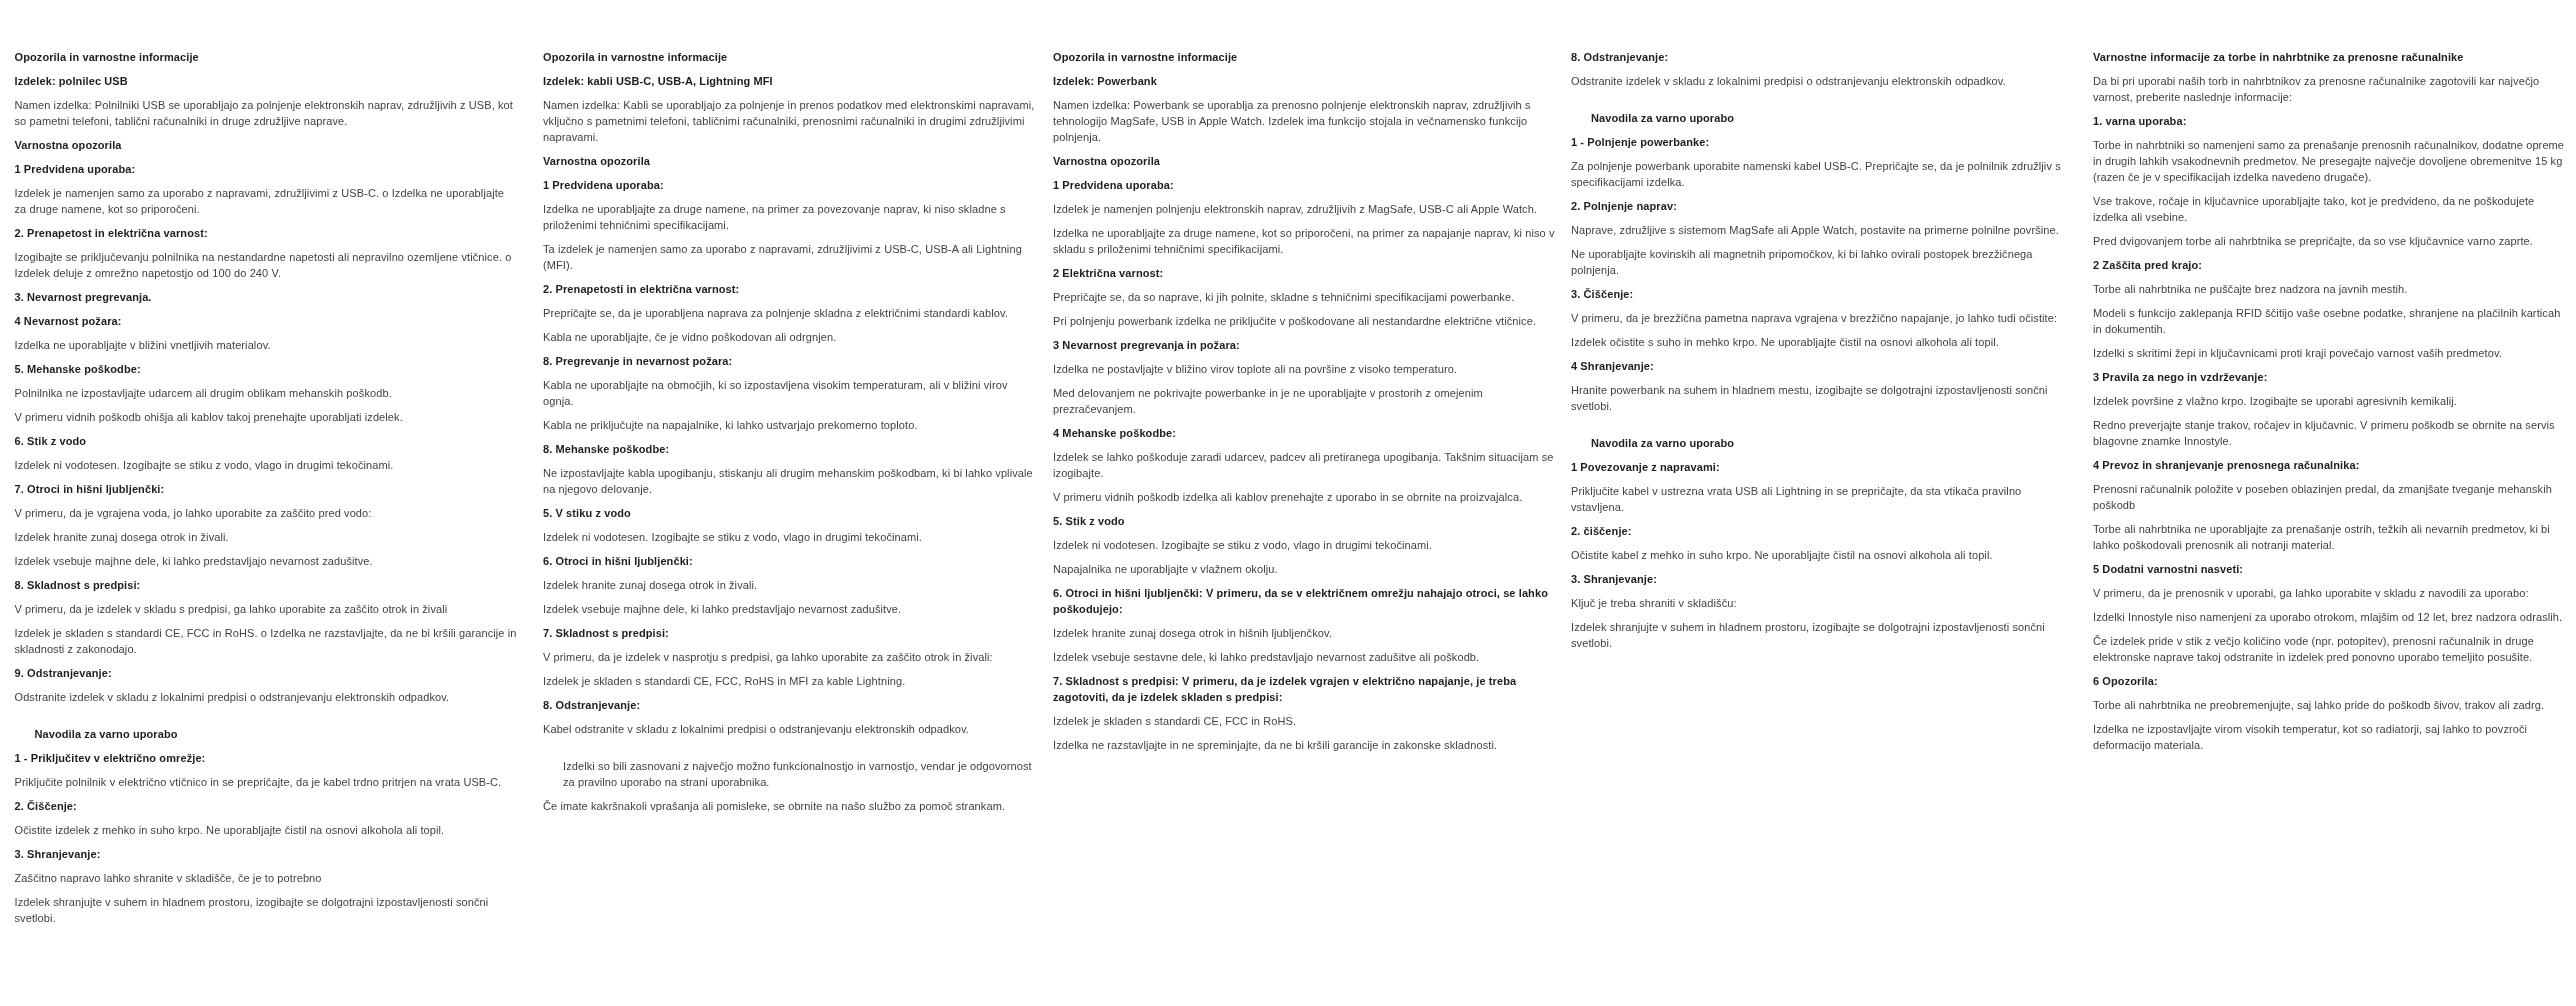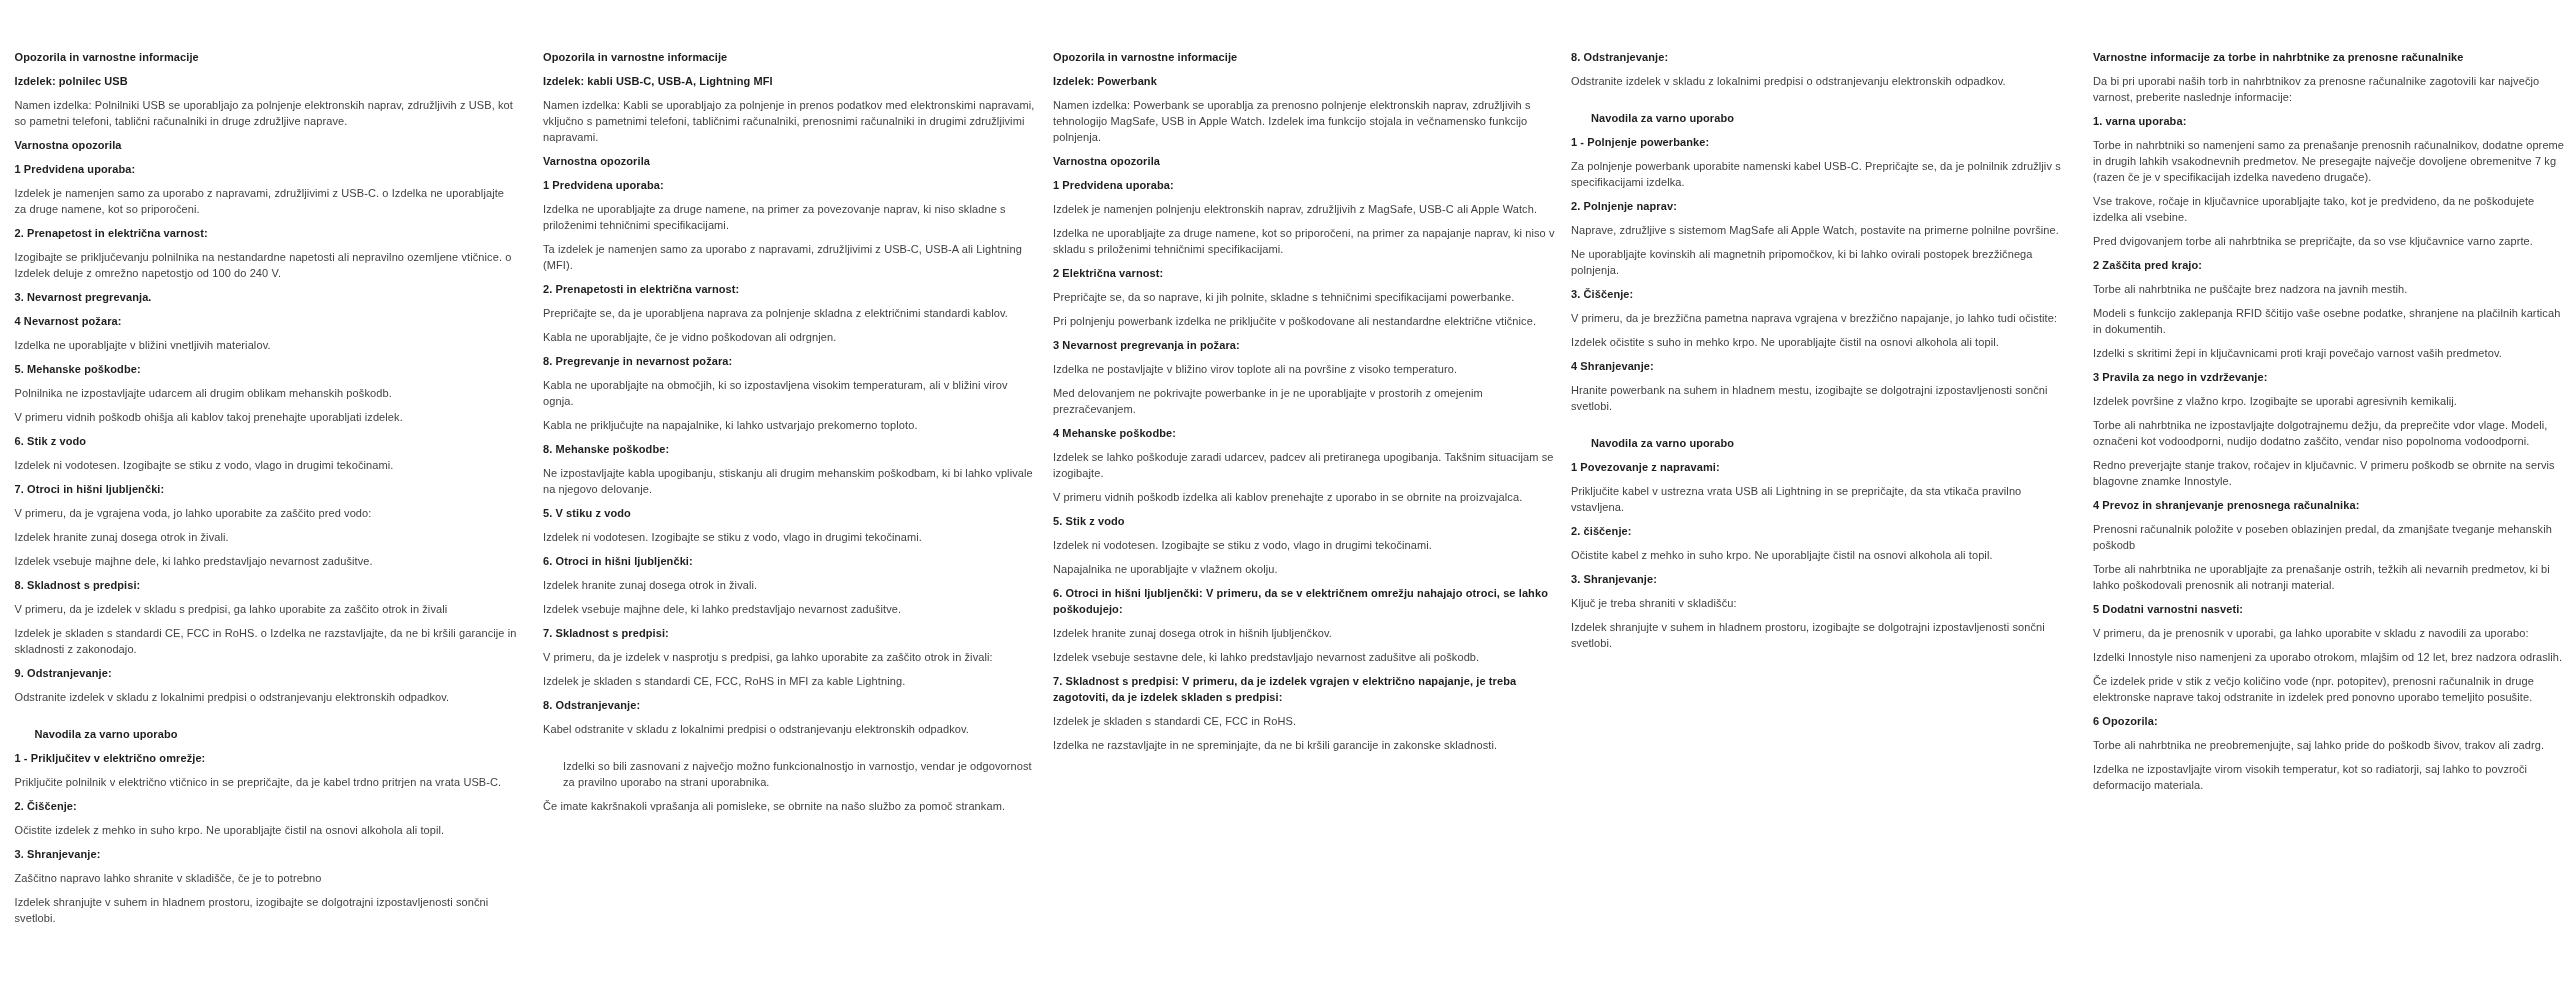--- a/index.html
+++ b/index.html
@@ -162,30 +162,29 @@
         <div class="hd">2. čiščenje:</div>
         <p class="para">Očistite kabel z mehko in suho krpo. Ne uporabljajte čistil na osnovi alkohola ali topil.</p>
         <div class="hd">3. Shranjevanje:</div>
         <p class="para">Ključ je treba shraniti v skladišču:</p>
         <p class="para">Izdelek shranjujte v suhem in hladnem prostoru, izogibajte se dolgotrajni izpostavljenosti sončni svetlobi.</p>
       </div>
       <div class="col col-5">
         <div class="hd">Varnostne informacije za torbe in nahrbtnike za prenosne računalnike</div>
         <p class="para">Da bi pri uporabi naših torb in nahrbtnikov za prenosne računalnike zagotovili kar največjo varnost, preberite naslednje informacije:</p>
         <div class="hd">1. varna uporaba:</div>
-        <p class="para">Torbe in nahrbtniki so namenjeni samo za prenašanje prenosnih računalnikov, dodatne opreme in drugih lahkih vsakodnevnih predmetov. Ne presegajte največje dovoljene obremenitve 7 kg (razen če je v specifikacijah izdelka navedeno drugače).</p>
+        <p class="para">Torbe in nahrbtniki so namenjeni samo za prenašanje prenosnih računalnikov, dodatne opreme in drugih lahkih vsakodnevnih predmetov. Ne presegajte največje dovoljene obremenitve 15 kg (razen če je v specifikacijah izdelka navedeno drugače).</p>
         <p class="para">Vse trakove, ročaje in ključavnice uporabljajte tako, kot je predvideno, da ne poškodujete izdelka ali vsebine.</p>
         <p class="para">Pred dvigovanjem torbe ali nahrbtnika se prepričajte, da so vse ključavnice varno zaprte.</p>
         <div class="hd">2 Zaščita pred krajo:</div>
         <p class="para">Torbe ali nahrbtnika ne puščajte brez nadzora na javnih mestih.</p>
         <p class="para">Modeli s funkcijo zaklepanja RFID ščitijo vaše osebne podatke, shranjene na plačilnih karticah in dokumentih.</p>
         <p class="para">Izdelki s skritimi žepi in ključavnicami proti kraji povečajo varnost vaših predmetov.</p>
         <div class="hd">3 Pravila za nego in vzdrževanje:</div>
         <p class="para">Izdelek površine z vlažno krpo. Izogibajte se uporabi agresivnih kemikalij.</p>
-        <p class="para">Torbe ali nahrbtnika ne izpostavljajte dolgotrajnemu dežju, da preprečite vdor vlage. Modeli, označeni kot vodoodporni, nudijo dodatno zaščito, vendar niso popolnoma vodoodporni.</p>
         <p class="para">Redno preverjajte stanje trakov, ročajev in ključavnic. V primeru poškodb se obrnite na servis blagovne znamke Innostyle.</p>
         <div class="hd">4 Prevoz in shranjevanje prenosnega računalnika:</div>
         <p class="para">Prenosni računalnik položite v poseben oblazinjen predal, da zmanjšate tveganje mehanskih poškodb</p>
         <p class="para">Torbe ali nahrbtnika ne uporabljajte za prenašanje ostrih, težkih ali nevarnih predmetov, ki bi lahko poškodovali prenosnik ali notranji material.</p>
         <div class="hd">5 Dodatni varnostni nasveti:</div>
         <p class="para">V primeru, da je prenosnik v uporabi, ga lahko uporabite v skladu z navodili za uporabo:</p>
         <p class="para">Izdelki Innostyle niso namenjeni za uporabo otrokom, mlajšim od 12 let, brez nadzora odraslih.</p>
         <p class="para">Če izdelek pride v stik z večjo količino vode (npr. potopitev), prenosni računalnik in druge elektronske naprave takoj odstranite in izdelek pred ponovno uporabo temeljito posušite.</p>
         <div class="hd">6 Opozorila:</div>
         <p class="para">Torbe ali nahrbtnika ne preobremenjujte, saj lahko pride do poškodb šivov, trakov ali zadrg.</p>

